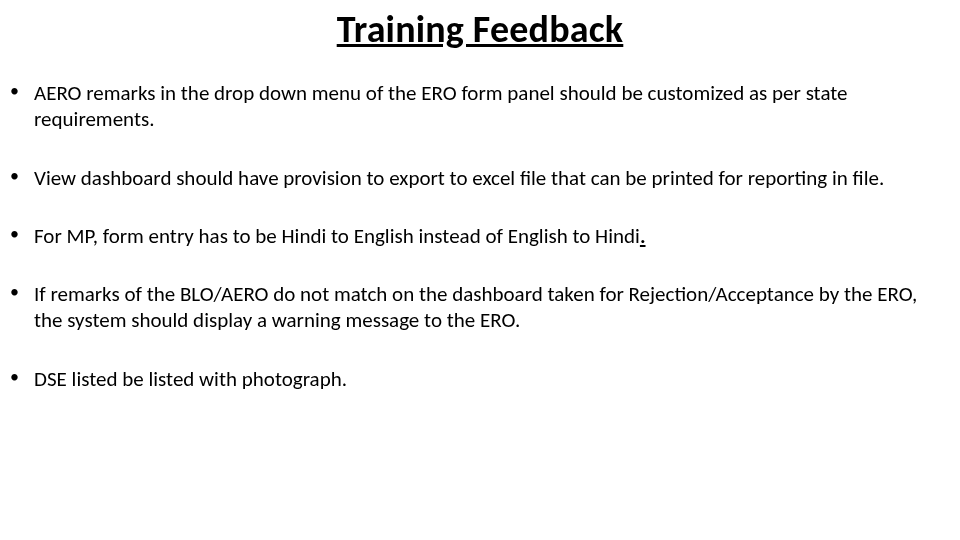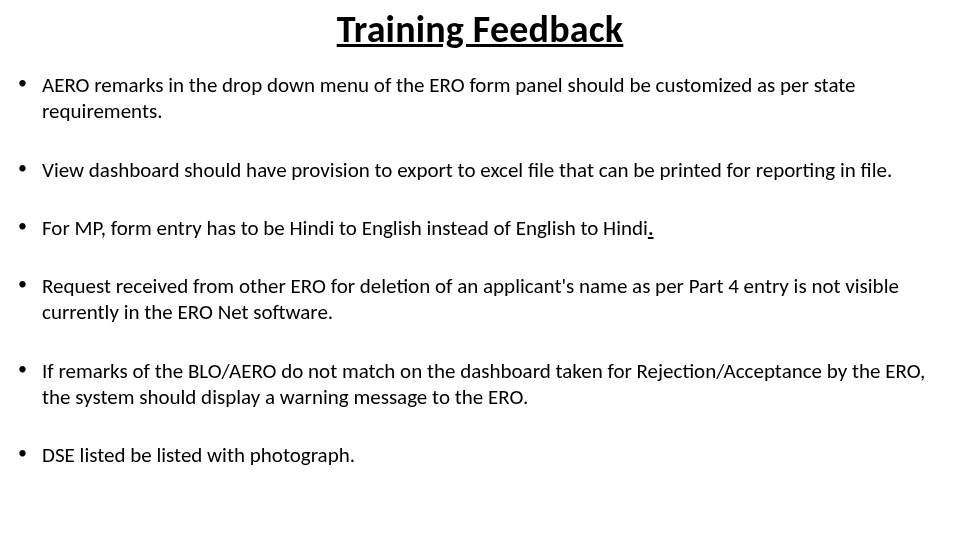--- a/index.html
+++ b/index.html
@@ -16,27 +16,27 @@
     height: 540px;
     position: relative;
     box-sizing: border-box;
   }
   .title {
     text-align: center;
     font-size: 38px;
     font-weight: 700;
     text-decoration: underline;
     margin-top: 6px;
-    margin-bottom: 20px;
+    margin-bottom: 28px;
     letter-spacing: 0.2px;
   }
   ul.points {
     list-style: none;
     margin: 0;
-    padding: 0 18px 0 18px;
+    padding: 0 18px 0 10px;
   }
   ul.points > li {
     position: relative;
     padding-left: 24px;
     font-size: 21px;
     line-height: 1.25;
     margin-bottom: 32px;
   }
   ul.points > li::before {
     content: "•";
@@ -53,17 +53,16 @@
 </style>
 </head>
 <body>
 
 <div class="slide">
   <div class="title">Training Feedback</div>
   <ul class="points">
     <li><span>AERO remarks in the drop down menu of the ERO form panel should be customized as per state requirements.</span></li>
     <li><span>View dashboard should have provision to export to excel file that can be printed for reporting in file.</span></li>
     <li><span>For MP, form entry has to be Hindi to English instead of English to Hindi</span><span class="u-dot">.</span></li>
-    <li><span>Request received from other ERO for deletion of an applicant's name as per Part 4 entry is not visible currently in the ERO Net software.</span></li>
     <li><span>If remarks of the BLO/AERO do not match on the dashboard taken for Rejection/Acceptance by the ERO, the system should display a warning message to the ERO.</span></li>
     <li><span>DSE listed be listed with photograph.</span></li>
   </ul>
 </div>
 
 </body></html>

